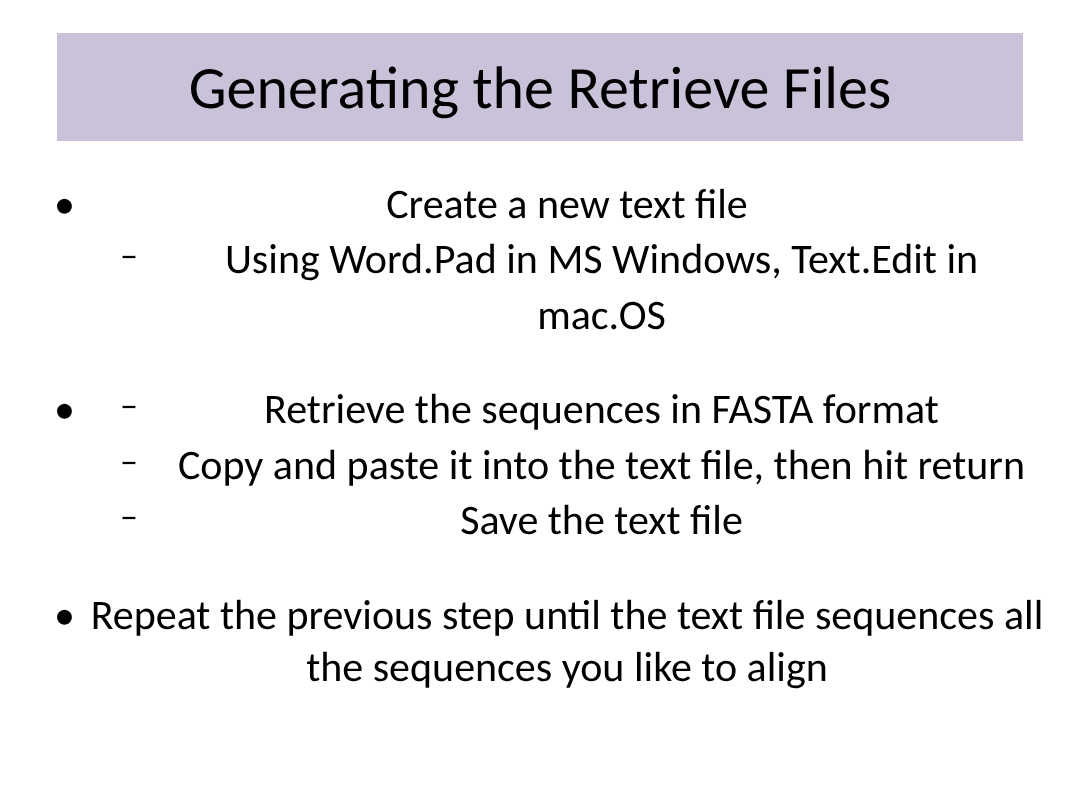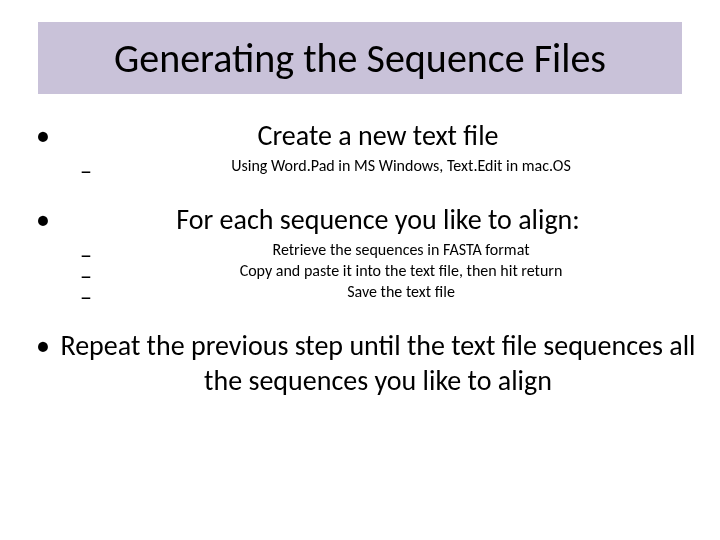--- a/index.html
+++ b/index.html
@@ -58,54 +58,53 @@
   }
   ul.level2 {
     list-style: none;
     margin-top: 2px;
     margin-bottom: 26px;
   }
   ul.level2 > li {
     position: relative;
     padding-left: 28px;
     margin-left: 18px;
-    font-size: 16px;
+    font-size: 28px;
     line-height: 1.32;
   }
   ul.level2 > li::before {
     content: "–";
     position: absolute;
     left: 4px;
     top: 0;
     font-size: 24px;
   }
 </style>
 </head>
 <body>
 
 <div class="slide">
 
   <div class="title-box">
-    <h1>Generating the Sequence Files</h1>
+    <h1>Generating the Retrieve Files</h1>
   </div>
 
   <div class="content">
     <ul class="level1">
 
       <li>
         <span>Create a new text file</span>
         <ul class="level2">
           <li>
             <span>Using Word.Pad in MS Windows, Text.Edit in mac.OS</span>
           </li>
         </ul>
       </li>
 
       <li>
-        <span>For each sequence you like to align:</span>
         <ul class="level2">
           <li>
             <span>Retrieve the sequences in FASTA format</span>
           </li>
           <li>
             <span>Copy and paste it into the text file, then hit return</span>
           </li>
           <li>
             <span>Save the text file</span>
           </li>

